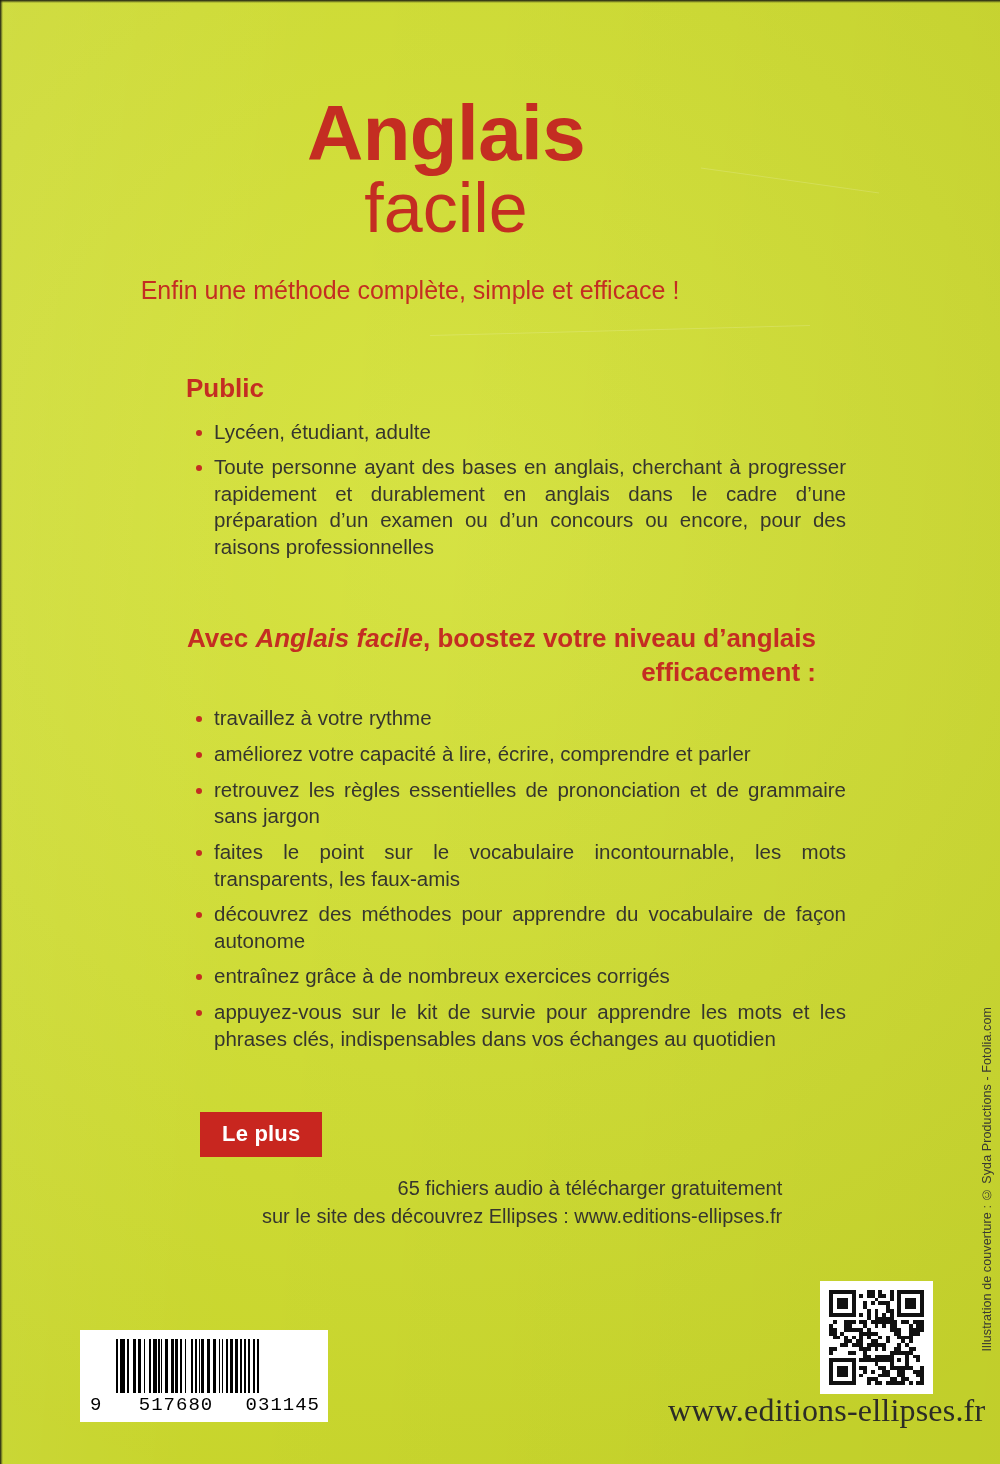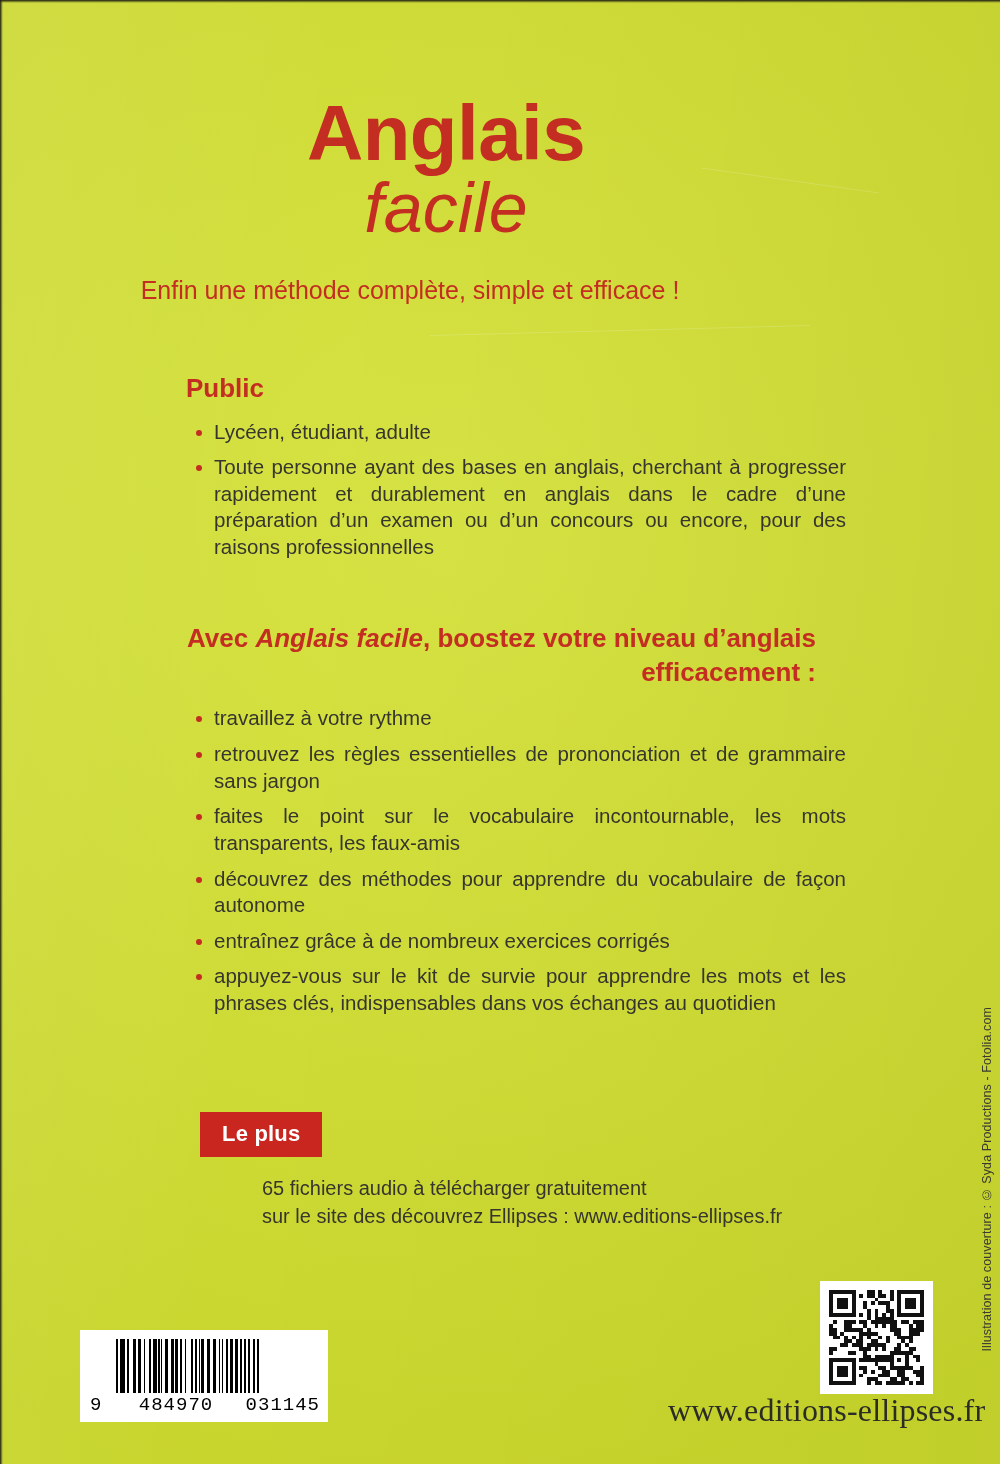--- a/index.html
+++ b/index.html
@@ -57,21 +57,20 @@
     color: #c42d22;
     letter-spacing: -0.5px;
     line-height: 0.95;
   }
   .title-sub {
     font-size: 70px;
     font-weight: 300;
     color: #c42d22;
     line-height: 1.05;
     margin-top: 2px;
-    font-style: italic;
   }
   .tagline {
     position: absolute;
     top: 276px;
     left: 0;
     width: 820px;
     text-align: center;
     font-size: 25px;
     color: #c42d22;
   }
@@ -148,20 +147,21 @@
     padding: 9px 22px 10px 22px;
     letter-spacing: 0.2px;
   }
   .audio-note {
     position: absolute;
     left: 262px;
     top: 1174px;
     font-size: 20px;
     line-height: 1.42;
     color: #36352e;
+    text-align: right;
   }
 
   
   .credit {
     position: absolute;
     right: 6px;
     bottom: 112px;
     font-size: 12.5px;
     color: #3a3a32;
     writing-mode: vertical-rl;
@@ -263,20 +263,21 @@
       <li class="nojust">Lycéen, étudiant, adulte</li>
       <li>Toute personne ayant des bases en anglais, cherchant à progresser rapidement et durablement en anglais dans le cadre d’une préparation d’un examen ou d’un concours ou encore, pour des raisons professionnelles</li>
     </ul>
 
     <div class="gap-a"></div>
 
     <h2 class="head2"><span>Avec </span><em>Anglais facile</em><span>, boostez votre niveau d’anglais efficacement :</span></h2>
 
     <ul class="bullets">
       <li class="nojust">travaillez à votre rythme</li>
+      <li class="nojust">améliorez votre capacité à lire, écrire, comprendre et parler</li>
       <li>retrouvez les règles essentielles de prononciation et de grammaire sans jargon</li>
       <li>faites le point sur le vocabulaire incontournable, les mots transparents, les faux-amis</li>
       <li>découvrez des méthodes pour apprendre du vocabulaire de façon autonome</li>
       <li class="nojust">entraînez grâce à de nombreux exercices corrigés</li>
       <li>appuyez-vous sur le kit de survie pour apprendre les mots et les phrases clés, indispensables dans vos échanges au quotidien</li>
     </ul>
   </div>
 
   <div class="leplus-wrap">
     <span class="leplus-badge">Le plus</span>
@@ -349,21 +350,21 @@
         <i style="width: 2px;"></i>
         <i style="width: 2px; background: transparent;"></i>
         <i style="width: 2px;"></i>
         <i style="width: 3px; background: transparent;"></i>
         <i style="width: 2px;"></i>
         <i style="width: 2px; background: transparent;"></i>
         <i style="width: 2px;"></i>
       </div>
     <div class="isbn-digits">
       <span class="lead">9</span>
-      <span>484970</span>
+      <span>517680</span>
       <span>031145</span>
     </div>
   </div>
 
   <div class="qr-box">
     <div class="qr-grid" id="qr">
         <span class="on"></span>
         <span class="on"></span>
         <span class="on"></span>
         <span class="on"></span>

